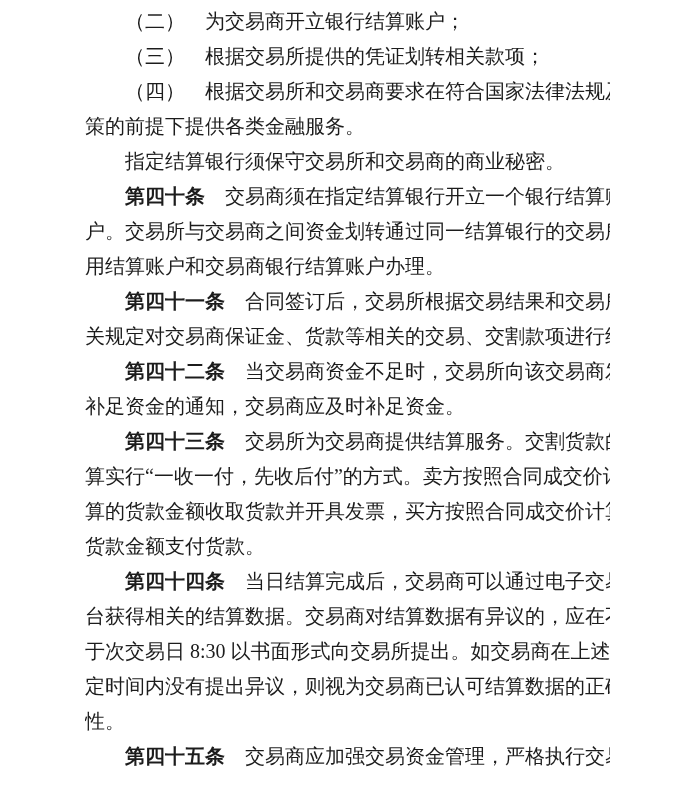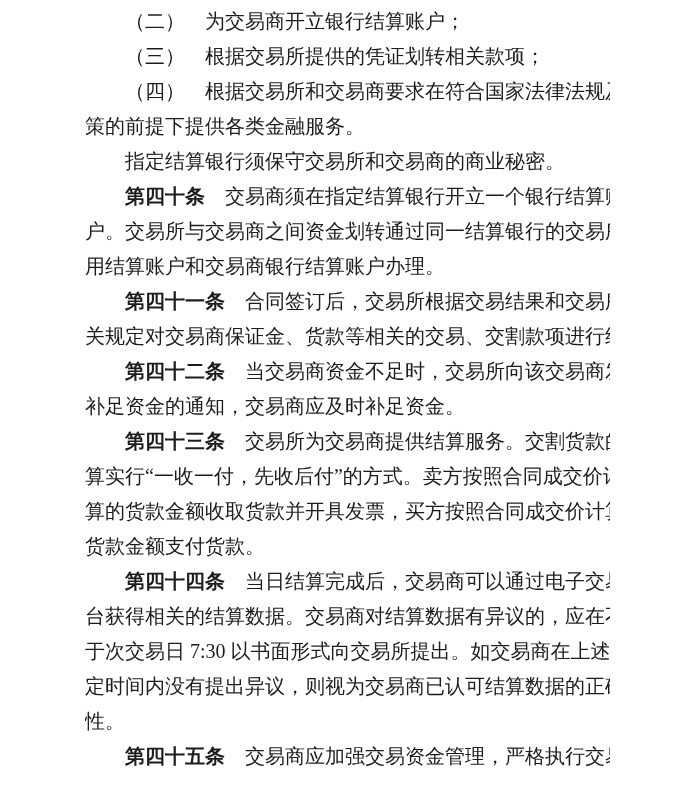--- a/index.html
+++ b/index.html
@@ -491,21 +491,21 @@
         <span class="ch">应</span>
         <span class="ch">在</span>
         <span class="ch">不</span>
       </div>
       <div class="line" style="width: 525px;">
         <span class="ch">于</span>
         <span class="ch">次</span>
         <span class="ch">交</span>
         <span class="ch">易</span>
         <span class="ch">日</span>
-        <span class="ch"> 7:30 </span>
+        <span class="ch"> 8:30 </span>
         <span class="ch">以</span>
         <span class="ch">书</span>
         <span class="ch">面</span>
         <span class="ch">形</span>
         <span class="ch">式</span>
         <span class="ch">向</span>
         <span class="ch">交</span>
         <span class="ch">易</span>
         <span class="ch">所</span>
         <span class="ch">提</span>

